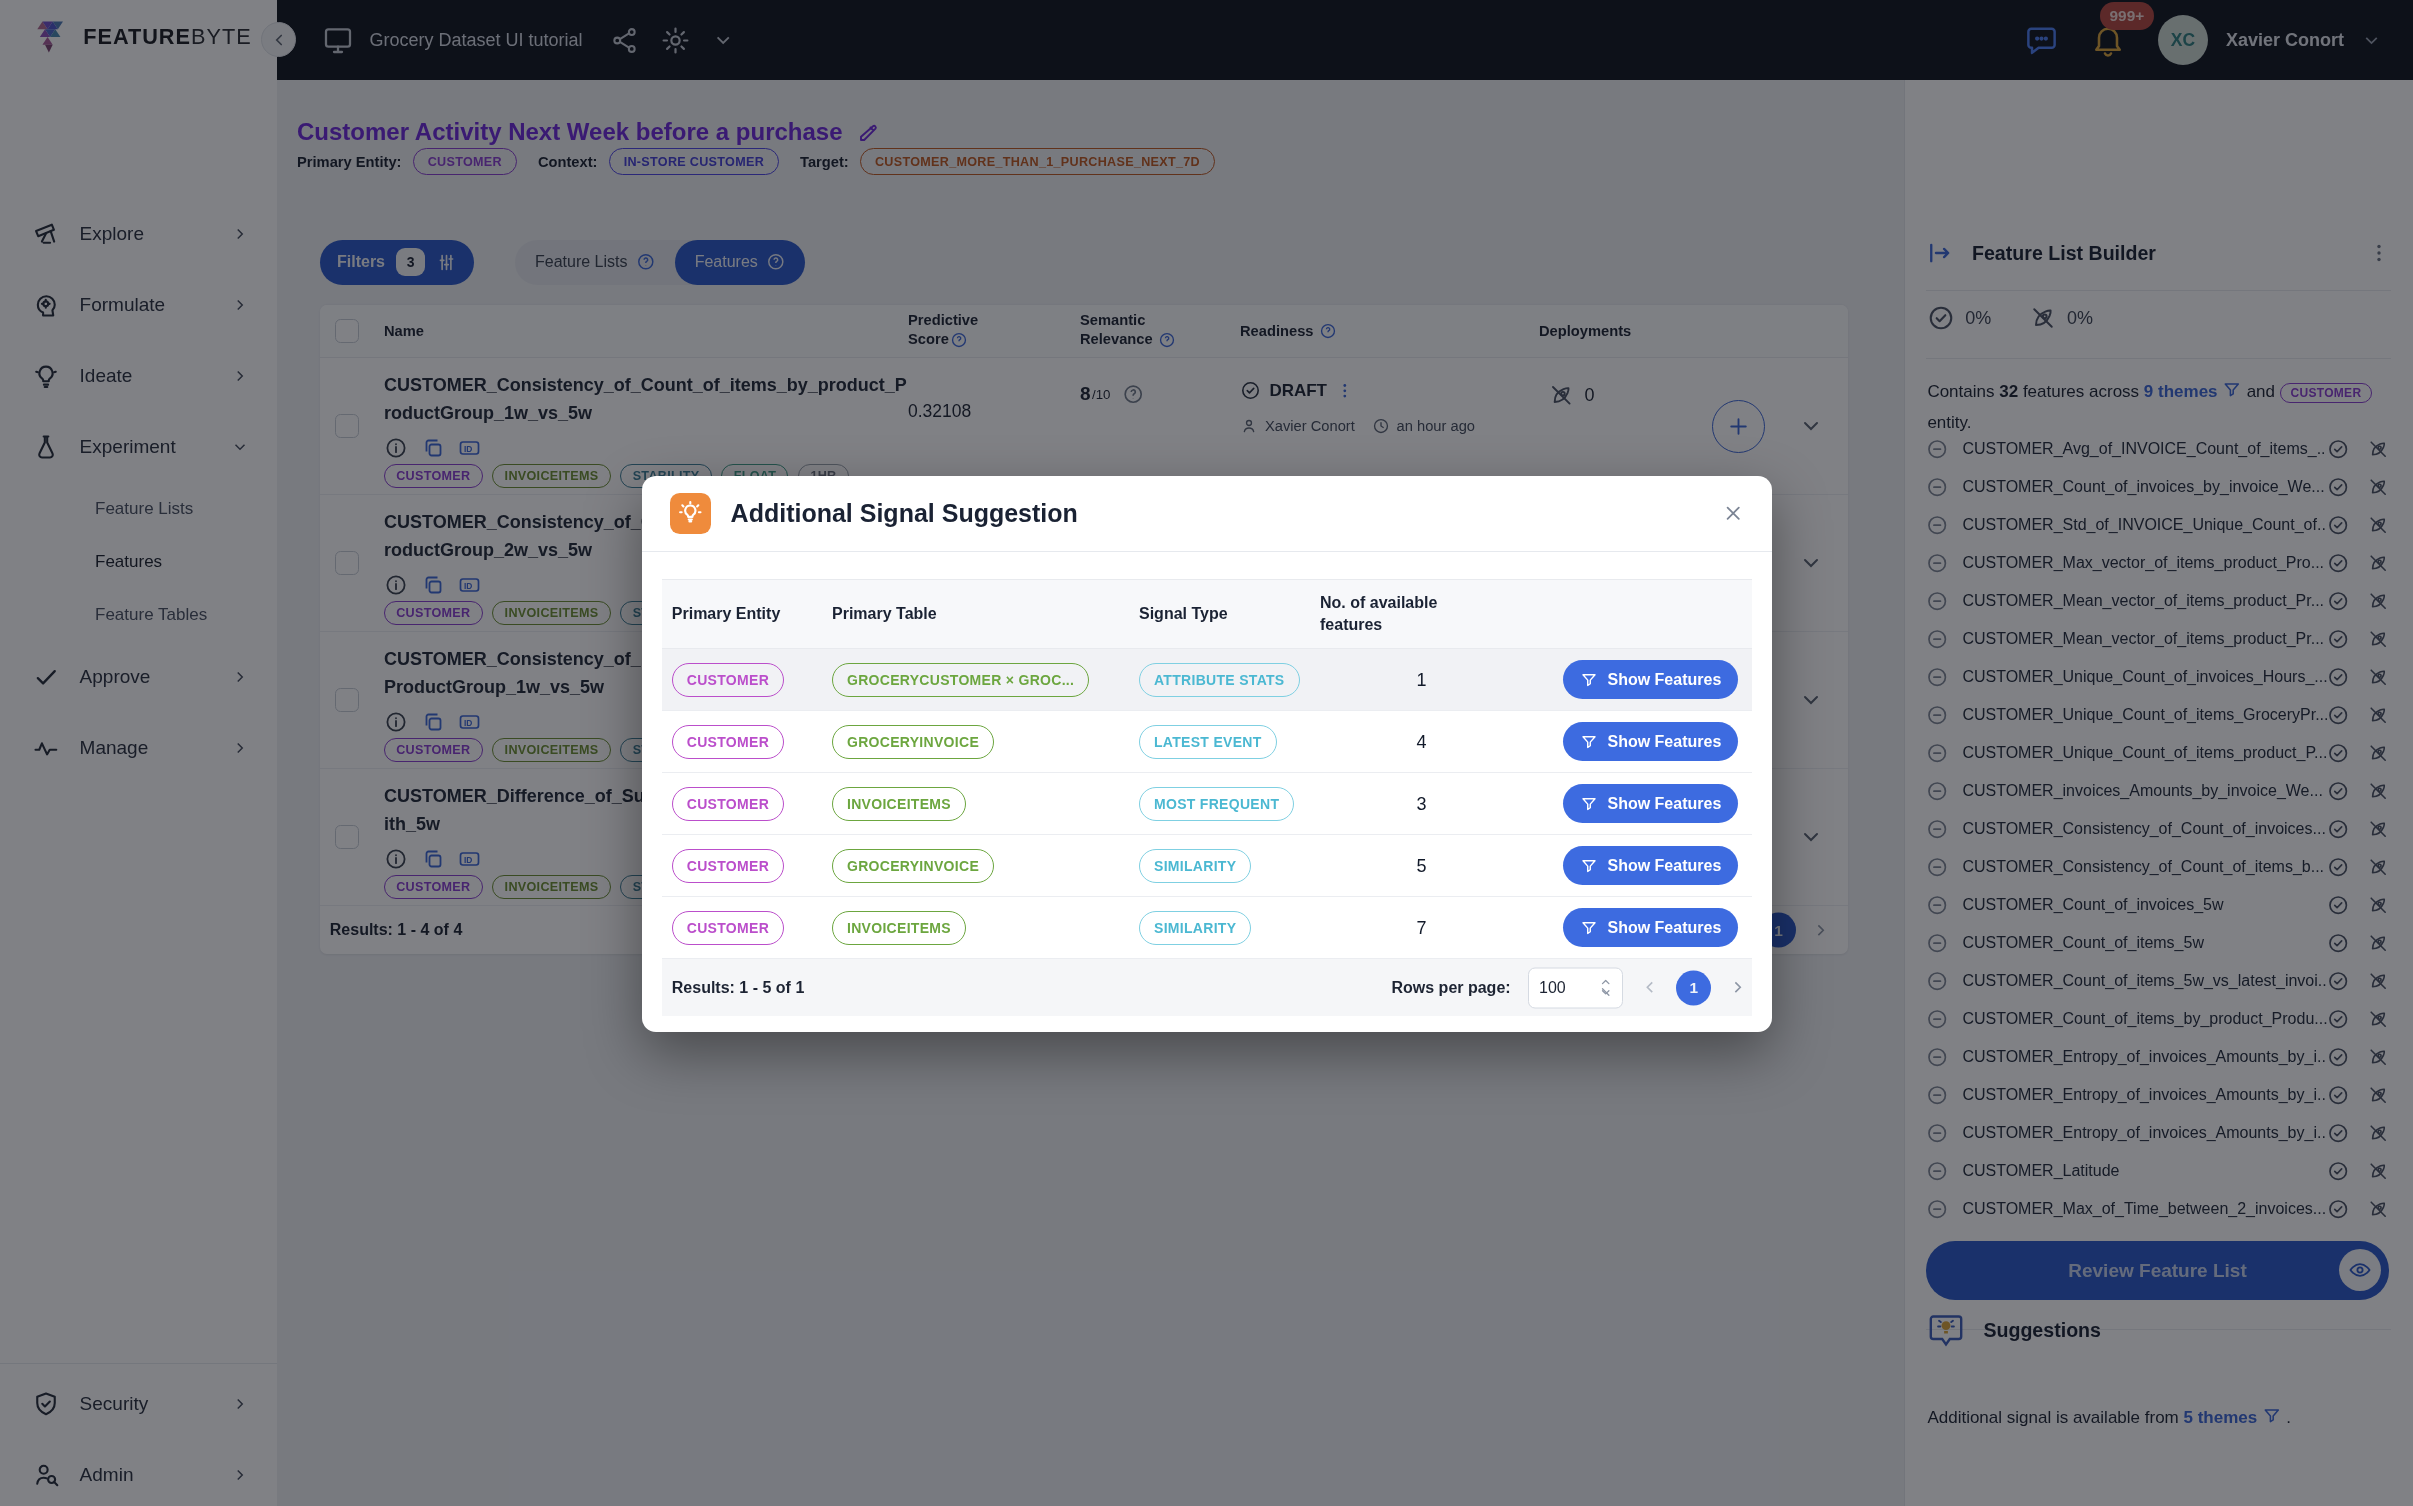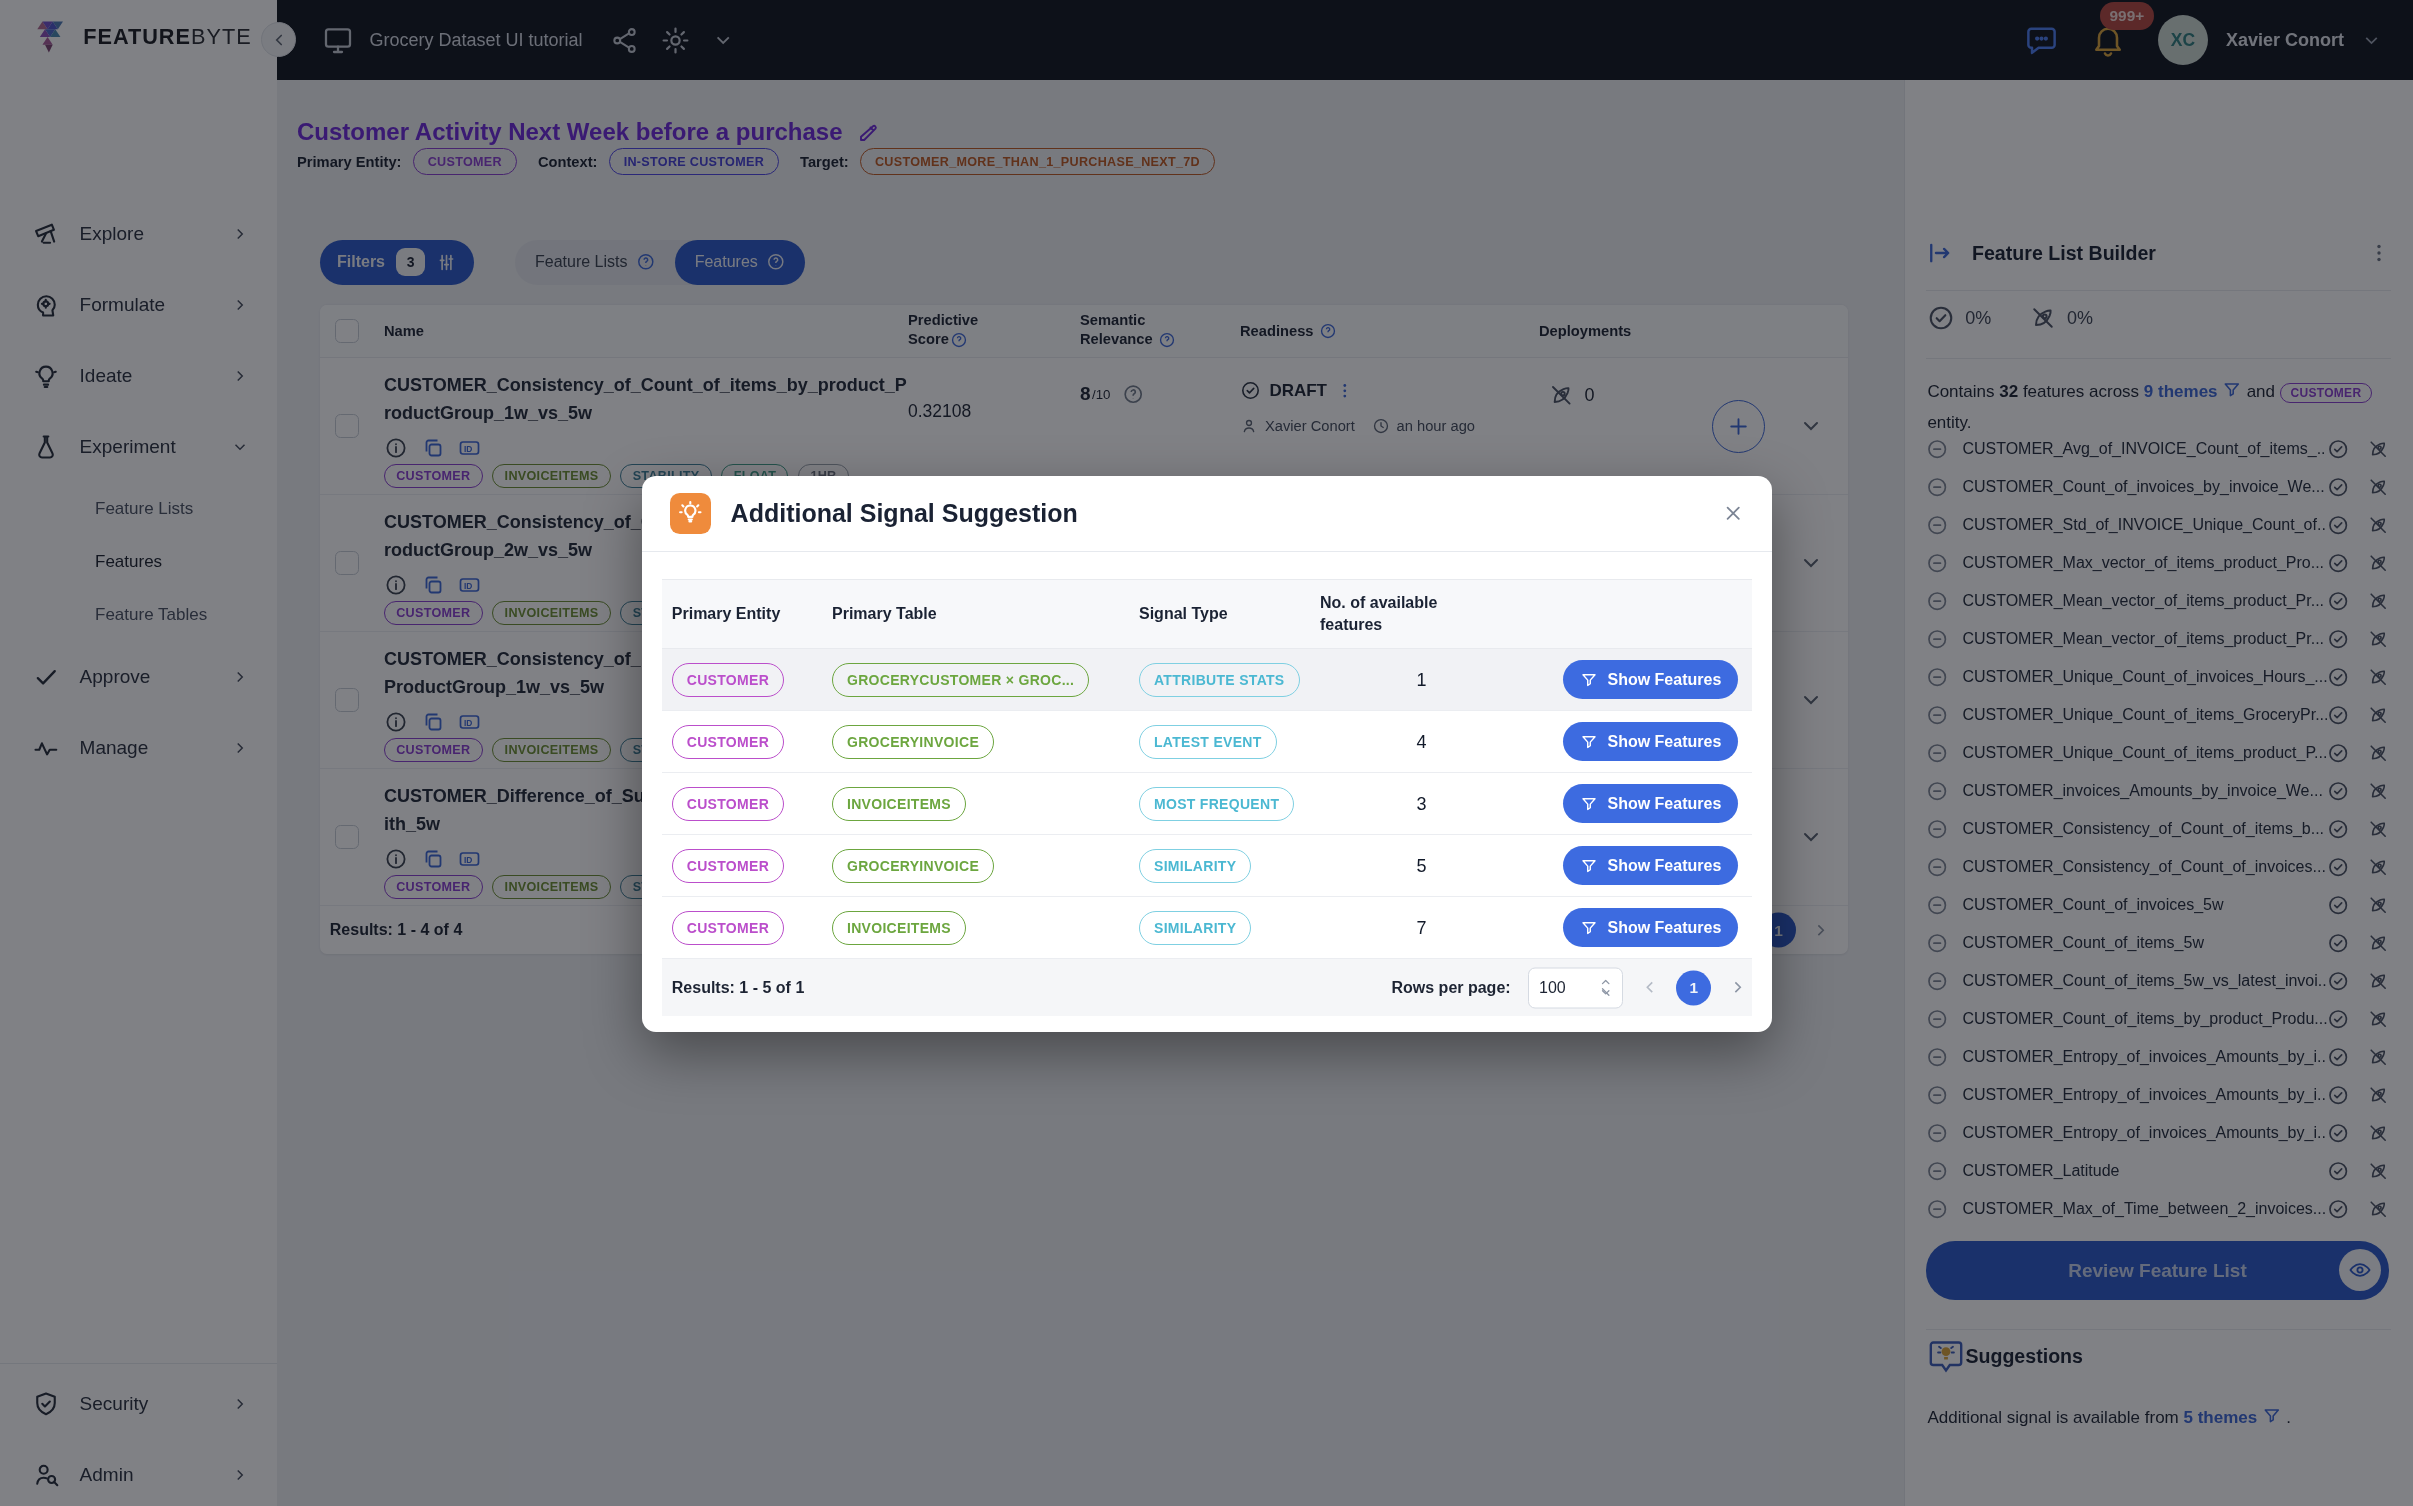--- a/index.html
+++ b/index.html
@@ -133,21 +133,21 @@
   .rb-list{position:absolute;left:0;right:0;top:350px;}
   .b-item{height:38px;display:flex;align-items:center;padding:0 24px 0 21px;font-size:16px;color:#242d3d;}
   .b-minus{color:#7d8695;margin-right:14px;flex:0 0 auto;cursor:pointer}
   .b-name{white-space:nowrap;overflow:hidden;max-width:377px;cursor:pointer}
   .b-right{margin-left:auto;display:flex;gap:17px;align-items:center;color:#4a5263;}
   .b-right svg{cursor:pointer}
   .rb-review{position:absolute;left:21px;right:24px;top:1161px;height:59px;border-radius:29px;background:#2a58c8;
           border:none;color:#c5d2ec;font-size:19px;font-weight:600;display:flex;align-items:center;justify-content:center;cursor:pointer;}
   .eye-wrap{position:absolute;right:8.4px;top:8.4px;width:42px;height:42px;border-radius:50%;background:#f4f6fa;
           display:flex;align-items:center;justify-content:center;color:#2a58c8;}
-  .rb-sugg-head{position:absolute;left:22.4px;top:1257px;display:flex;align-items:center;}
+  .rb-sugg-head{position:absolute;left:22.4px;top:1231px;display:flex;align-items:center;gap:18px;}
   .rb-sugg-title{font-size:19.6px;font-weight:700;color:#1a2233;}
   .rb-sugg-text{position:absolute;left:22.4px;right:26.6px;top:1326px;font-size:17px;color:#1d2433;}
 
   
   .dim-overlay{position:absolute;inset:0;background:rgba(11,14,22,.52);z-index:10;}
   .modal{position:absolute;left:642px;top:476px;width:1130px;height:556px;background:#fff;border-radius:14px;
           box-shadow:0 21px 56px rgba(0,0,0,.4);z-index:20;}
   .m-head{position:absolute;left:28px;right:28px;top:0;height:75px;display:flex;align-items:center;}
   .m-app-icon{width:41px;height:41px;border-radius:9.8px;background:#ef8b3c;color:#fff;display:flex;
           align-items:center;justify-content:center;}
@@ -1190,46 +1190,46 @@
           </span>
         </div>
 
         <div class="b-item">
           <span class="b-minus">
             <svg width="22.4" height="22.4" viewBox="0 0 24 24" fill="none" stroke="currentColor" stroke-width="1.8" stroke-linecap="round">
               <circle cx="12" cy="12" r="8.8"></circle>
               <path d="M8.5 12h7"></path>
             </svg>
           </span>
+          <span class="b-name">CUSTOMER_Consistency_of_Count_of_invoices...</span>
+          <span class="b-right">
+            <span>
+              <svg width="22.4" height="22.4" viewBox="0 0 24 24" fill="none" stroke="currentColor" stroke-width="1.8" stroke-linecap="round" stroke-linejoin="round">
+                <circle cx="12" cy="12" r="8.8"></circle>
+                <path d="M8.3 12.2l2.5 2.5 4.9-5.1"></path>
+              </svg>
+            </span>
+            <span>
+              <svg width="22.4" height="22.4" viewBox="0 0 24 24" fill="none" stroke="currentColor" stroke-width="1.7" stroke-linecap="round" stroke-linejoin="round">
+                <path d="M6 18c0-5 3-9.5 8-11.5 2-.8 4-1 4.5-.9.1.5-.1 2.5-.9 4.5C15.5 15 11 18 6 18z"></path>
+                <circle cx="13.5" cy="10.5" r="1.6"></circle>
+                <path d="M4.5 4.5l15 15"></path>
+              </svg>
+            </span>
+          </span>
+        </div>
+
+        <div class="b-item">
+          <span class="b-minus">
+            <svg width="22.4" height="22.4" viewBox="0 0 24 24" fill="none" stroke="currentColor" stroke-width="1.8" stroke-linecap="round">
+              <circle cx="12" cy="12" r="8.8"></circle>
+              <path d="M8.5 12h7"></path>
+            </svg>
+          </span>
           <span class="b-name">CUSTOMER_Consistency_of_Count_of_items_b...</span>
-          <span class="b-right">
-            <span>
-              <svg width="22.4" height="22.4" viewBox="0 0 24 24" fill="none" stroke="currentColor" stroke-width="1.8" stroke-linecap="round" stroke-linejoin="round">
-                <circle cx="12" cy="12" r="8.8"></circle>
-                <path d="M8.3 12.2l2.5 2.5 4.9-5.1"></path>
-              </svg>
-            </span>
-            <span>
-              <svg width="22.4" height="22.4" viewBox="0 0 24 24" fill="none" stroke="currentColor" stroke-width="1.7" stroke-linecap="round" stroke-linejoin="round">
-                <path d="M6 18c0-5 3-9.5 8-11.5 2-.8 4-1 4.5-.9.1.5-.1 2.5-.9 4.5C15.5 15 11 18 6 18z"></path>
-                <circle cx="13.5" cy="10.5" r="1.6"></circle>
-                <path d="M4.5 4.5l15 15"></path>
-              </svg>
-            </span>
-          </span>
-        </div>
-
-        <div class="b-item">
-          <span class="b-minus">
-            <svg width="22.4" height="22.4" viewBox="0 0 24 24" fill="none" stroke="currentColor" stroke-width="1.8" stroke-linecap="round">
-              <circle cx="12" cy="12" r="8.8"></circle>
-              <path d="M8.5 12h7"></path>
-            </svg>
-          </span>
-          <span class="b-name">CUSTOMER_Consistency_of_Count_of_invoices...</span>
           <span class="b-right">
             <span>
               <svg width="22.4" height="22.4" viewBox="0 0 24 24" fill="none" stroke="currentColor" stroke-width="1.8" stroke-linecap="round" stroke-linejoin="round">
                 <circle cx="12" cy="12" r="8.8"></circle>
                 <path d="M8.3 12.2l2.5 2.5 4.9-5.1"></path>
               </svg>
             </span>
             <span>
               <svg width="22.4" height="22.4" viewBox="0 0 24 24" fill="none" stroke="currentColor" stroke-width="1.7" stroke-linecap="round" stroke-linejoin="round">
                 <path d="M6 18c0-5 3-9.5 8-11.5 2-.8 4-1 4.5-.9.1.5-.1 2.5-.9 4.5C15.5 15 11 18 6 18z"></path>

